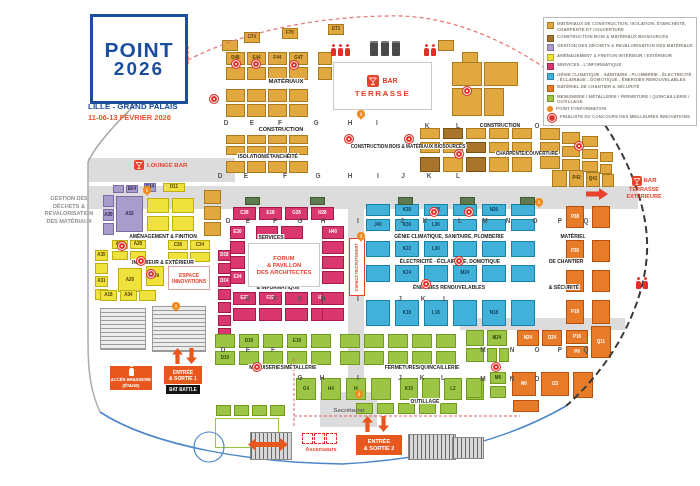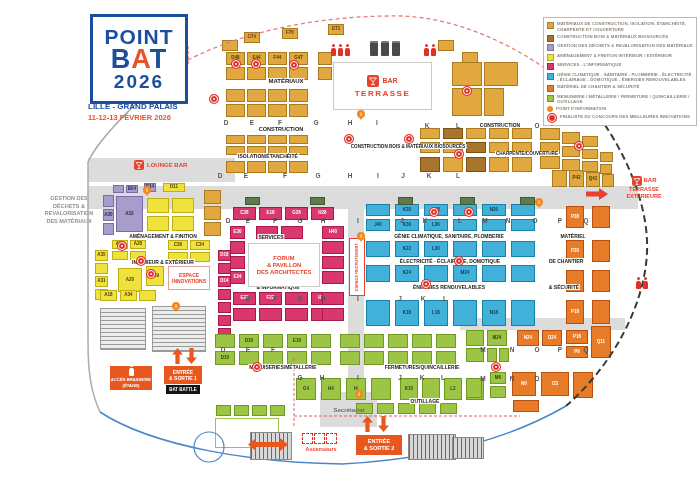--- a/index.html
+++ b/index.html
@@ -110,25 +110,24 @@
     <path d="M566,406 C506,441 432,459 342,464 C252,463 152,446 100,412" fill="none" stroke="#4a86c8" stroke-width="1.5"></path>
     <path d="M100,412 C90,390 88,370 88,340 L88,162 C98,140 140,95 188,60" fill="none" stroke="#ababab" stroke-width="1.5"></path>
     <circle cx="209" cy="447" r="15" fill="none" stroke="#4a86c8" stroke-width="1.2"></circle>
     <path d="M294,358 L294,428" fill="none" stroke="#E06060" stroke-width="1" stroke-dasharray="3,2"></path>
     <path d="M294,416 L520,416" fill="none" stroke="#E06060" stroke-width="1" stroke-dasharray="3,2"></path>
     <path d="M188,46 L188,66" fill="none" stroke="#E06060" stroke-width="1.2" stroke-dasharray="3,2"></path>
   </svg>
 
   <div class="logo">
     <div class="n">POINT</div>
-    <div class="b"><span>B</span><span class="a">A</span><span>T</span></div>
     <div class="y">2026</div>
   </div>
   <div class="venue">LILLE - GRAND PALAIS</div>
-  <div class="dates">11-12-13 FÉVRIER 2026</div>
+  <div class="dates">11-06-13 FÉVRIER 2026</div>
 
   <div class="legend" id="legend">
       <div class="row">
         <span class="sq" style="background: rgb(224, 168, 62);"></span>
         <span class="tx">MATÉRIAUX DE CONSTRUCTION, ISOLATION, ÉTANCHÉITÉ, CHARPENTE ET COUVERTURE</span>
       </div>
       <div class="row">
         <span class="sq" style="background: rgb(169, 117, 44);"></span>
         <span class="tx">CONSTRUCTION BOIS &amp; MATÉRIAUX BIOSOURCÉS</span>
       </div>

